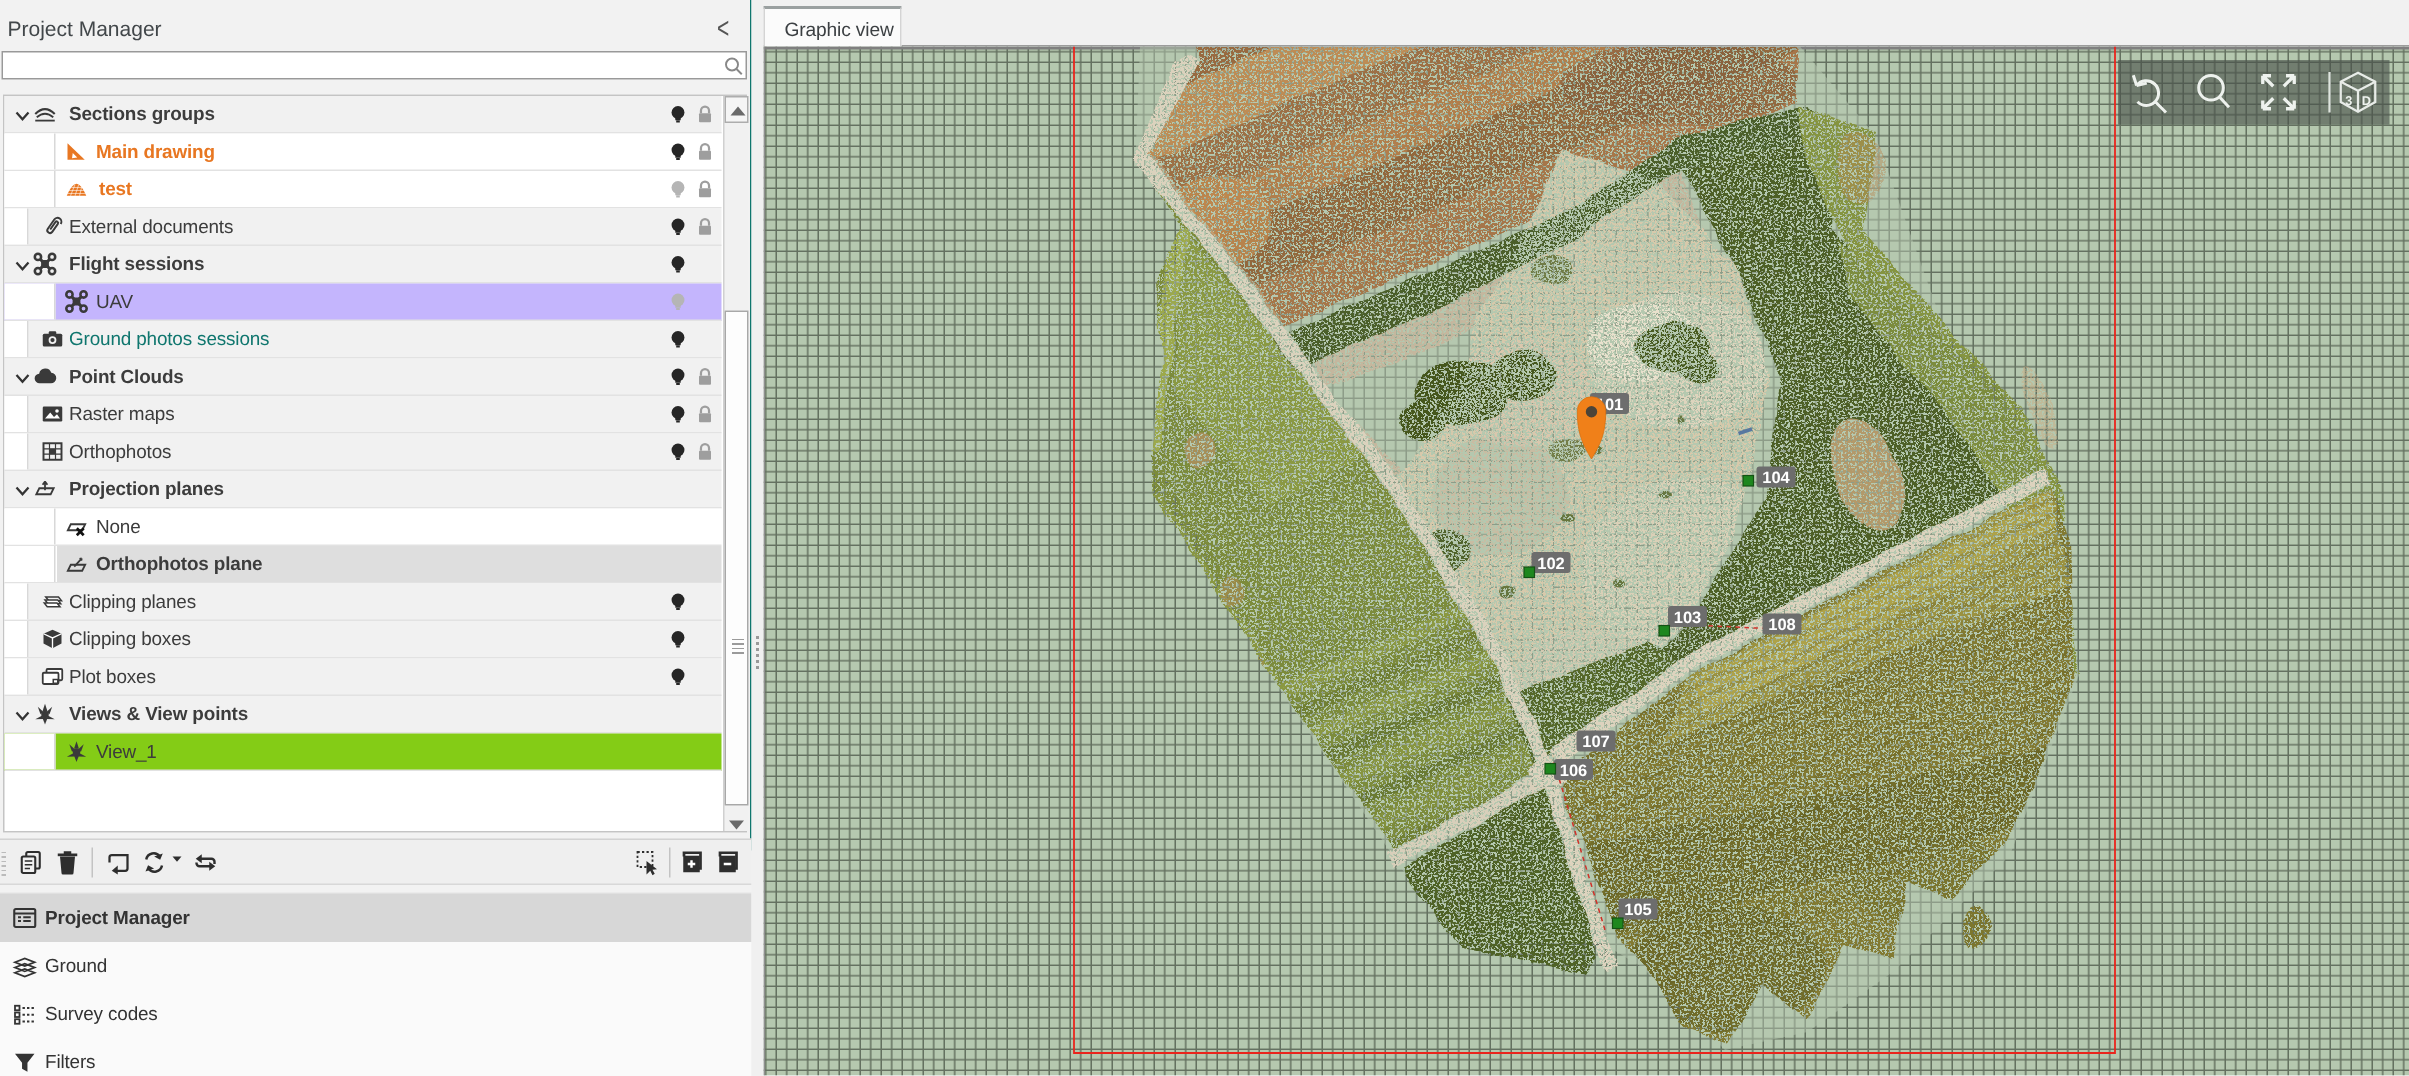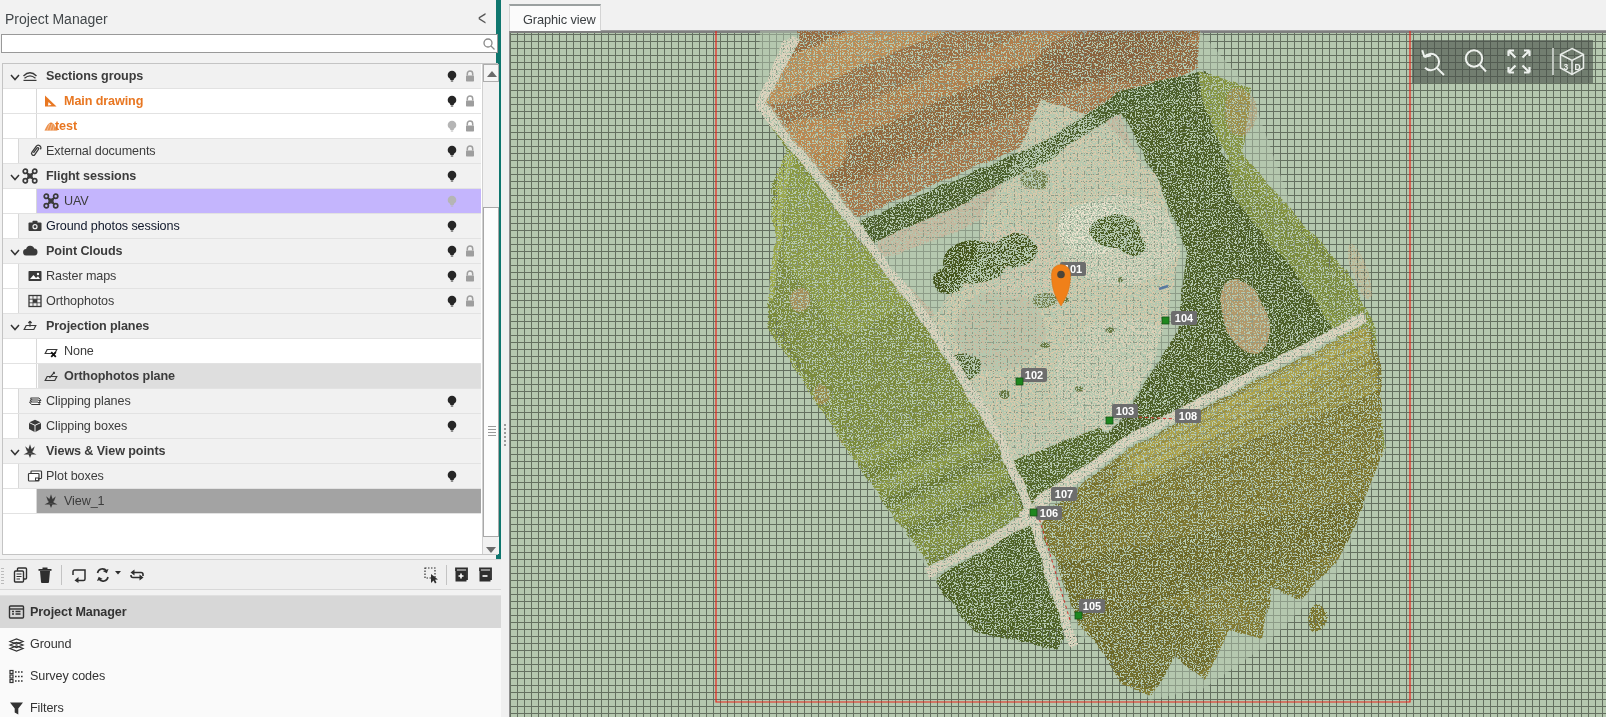--- a/index.html
+++ b/index.html
@@ -1,15 +1,15 @@
 <!DOCTYPE html>
 <html><head><meta charset="utf-8"><style>
 * { margin:0; padding:0; box-sizing:border-box; }
 html,body { width:1606px; height:717px; overflow:hidden; font-family:"Liberation Sans",sans-serif; background:#f2f2f2; }
-#left { position:absolute; left:0; top:0; width:501px; height:567px; background:#f2f2f2; border-right:5px solid #0f766e; }
+#left { position:absolute; left:0; top:0; width:501px; height:567px; background:#f2f2f2; border-right:1px solid #0f766e; }
 #hdr { position:absolute; left:0; top:2px; width:100%; height:30px; background:#f2f2f2; }
 #hdr .t { position:absolute; left:5px; top:9px; font-size:14px; color:#42474a; }
 #hdr .c { position:absolute; left:478px; top:8px; font-size:14px; color:#555; transform:scaleY(1.4); }
 #search { position:absolute; left:1px; top:34px; width:497px; height:19px; background:#fff; border:1px solid #999; }
 #tree { position:absolute; left:2px; top:63px; width:496px; height:492px; background:#fff; border:1px solid #c4c4c4; }
 .row { position:relative; width:478px; height:25px; border-bottom:1px solid #e2e2e2; }
 .row .chv { position:absolute; left:6px; top:7px; }
 .row .ic { position:absolute; top:4px; }
 .row .lbl { position:absolute; top:5px; font-size:12.6px; letter-spacing:-0.1px; white-space:nowrap; }
 .row .gut { position:absolute; left:0; top:0; height:24px; background:#fff; border-right:1px solid #d8d8d8; }
@@ -108,21 +108,21 @@
       </div>
 <div class="row" style="background:#ffffff">
         <span class="gut g2"></span>
         <span class="ic" style="left:40px">
           <svg width="16" height="16" viewBox="0 0 16 16" xmlns="http://www.w3.org/2000/svg">
             <path d="M1.5 12.5 Q5 4.5 8 4.5 Q11 4.5 14.5 12.5 Z" fill="#e87722"></path>
             <path d="M2 11 H14 M3 9 H13 M4.5 7 H11.5" stroke="#fff" stroke-width="0.7" opacity="0.55"></path>
             <path d="M4 12.5 L7 5 M7 12.5 L9.5 5 M10 12.5 L11.5 6.5" stroke="#fff" stroke-width="0.7" opacity="0.55"></path>
           </svg>
         </span>
-        <span class="lbl" style="left:52px;color:#e87722;font-weight:700">test</span>
+        <span class="lbl" style="left:63px;color:#e87722;font-weight:700">test</span>
         <span class="rb" style="left:442px">
           <svg width="14" height="15" viewBox="0 0 14 15">
             <circle cx="7" cy="6" r="4.3" fill="#b5b5b5"></circle>
             <path d="M5.2 9.5 h3.6 v1.6 h-3.6 Z M5.8 11.4 h2.4 v1.2 h-2.4 Z" fill="#b5b5b5"></path>
           </svg>
         </span>
         <span class="rb" style="left:460px">
           <svg width="14" height="15" viewBox="0 0 14 15">
             <path d="M4.3 6.5 V4.8 a2.7 2.7 0 0 1 5.4 0 V6.5" fill="none" stroke="#9e9e9e" stroke-width="1.5"></path>
             <rect x="3" y="6.5" width="8" height="6" rx="0.7" fill="#9e9e9e"></rect>
@@ -205,21 +205,21 @@
 <div class="row" style="background:#f1f1f1">
         <span class="gut g1"></span>
         <span class="ic" style="left:24px">
           <svg width="16" height="16" viewBox="0 0 16 16" xmlns="http://www.w3.org/2000/svg">
             <rect x="1.5" y="4.5" width="13" height="8.5" rx="1" fill="#3a3a3a"></rect>
             <rect x="5.5" y="2.8" width="5" height="2.5" rx="0.8" fill="#3a3a3a"></rect>
             <circle cx="8" cy="8.7" r="2.6" fill="#f1f1f1"></circle>
             <circle cx="8" cy="8.7" r="1.4" fill="#3a3a3a"></circle>
           </svg>
         </span>
-        <span class="lbl" style="left:43px;color:#0f172a;font-weight:400">Ground photos sessions</span>
+        <span class="lbl" style="left:43px;color:#0f766e;font-weight:400">Ground photos sessions</span>
         <span class="rb" style="left:442px">
           <svg width="14" height="15" viewBox="0 0 14 15">
             <circle cx="7" cy="6" r="4.3" fill="#262626"></circle>
             <path d="M5.2 9.5 h3.6 v1.6 h-3.6 Z M5.8 11.4 h2.4 v1.2 h-2.4 Z" fill="#262626"></path>
           </svg>
         </span>
       </div>
 <div class="row" style="background:#f1f1f1">
         <span class="chv">
           <svg width="12" height="12" viewBox="0 0 12 12">
@@ -345,20 +345,37 @@
       </div>
 <div class="row" style="background:#f1f1f1">
         <span class="gut g1"></span>
         <span class="ic" style="left:24px">
           <svg width="16" height="16" viewBox="0 0 16 16" xmlns="http://www.w3.org/2000/svg">
             <path d="M8 1.8 L14 4.5 L14 11 L8 14.2 L2 11 L2 4.5 Z" fill="#3a3a3a"></path>
             <path d="M2 4.5 L8 7.3 L14 4.5 M8 7.3 V14.2" stroke="#fff" stroke-width="0.9" fill="none"></path>
           </svg>
         </span>
         <span class="lbl" style="left:43px;color:#3c3c3c;font-weight:400">Clipping boxes</span>
+        <span class="rb" style="left:442px">
+          <svg width="14" height="15" viewBox="0 0 14 15">
+            <circle cx="7" cy="6" r="4.3" fill="#262626"></circle>
+            <path d="M5.2 9.5 h3.6 v1.6 h-3.6 Z M5.8 11.4 h2.4 v1.2 h-2.4 Z" fill="#262626"></path>
+          </svg>
+        </span>
+      </div>
+<div class="row" style="background:#f1f1f1">
+        <span class="gut g1"></span>
+        <span class="ic" style="left:24px">
+          <svg width="16" height="16" viewBox="0 0 16 16" xmlns="http://www.w3.org/2000/svg">
+            <rect x="4" y="3" width="10.5" height="7.5" rx="0.8" fill="#fff" stroke="#3a3a3a" stroke-width="1.2"></rect>
+            <rect x="1.5" y="5.5" width="10.5" height="7.5" rx="0.8" fill="#fff" stroke="#3a3a3a" stroke-width="1.2"></rect>
+            <rect x="8.5" y="10" width="3" height="2.5" fill="none" stroke="#3a3a3a" stroke-width="1"></rect>
+          </svg>
+        </span>
+        <span class="lbl" style="left:43px;color:#3c3c3c;font-weight:400">Plot boxes</span>
         <span class="rb" style="left:442px">
           <svg width="14" height="15" viewBox="0 0 14 15">
             <circle cx="7" cy="6" r="4.3" fill="#262626"></circle>
             <path d="M5.2 9.5 h3.6 v1.6 h-3.6 Z M5.8 11.4 h2.4 v1.2 h-2.4 Z" fill="#262626"></path>
           </svg>
         </span>
       </div>
 <div class="row" style="background:#f1f1f1">
         <span class="chv">
           <svg width="12" height="12" viewBox="0 0 12 12">
@@ -373,38 +390,21 @@
               <path d="M1.5 11.5 L6.2 9 L7 11.4 Z"></path>
               <path d="M14.5 11.5 L9.8 9 L9 11.4 Z"></path>
               <path d="M3.2 3.2 L7.2 6.8 L5 8.2 Z"></path>
               <path d="M12.8 3.2 L8.8 6.8 L11 8.2 Z"></path>
               <circle cx="8" cy="8.3" r="2.5"></circle>
             </g>
           </svg>
         </span>
         <span class="lbl" style="left:43px;color:#3c3c3c;font-weight:700">Views &amp; View points</span>
       </div>
-<div class="row" style="background:#f1f1f1">
-        <span class="gut g1"></span>
-        <span class="ic" style="left:24px">
-          <svg width="16" height="16" viewBox="0 0 16 16" xmlns="http://www.w3.org/2000/svg">
-            <rect x="4" y="3" width="10.5" height="7.5" rx="0.8" fill="#fff" stroke="#3a3a3a" stroke-width="1.2"></rect>
-            <rect x="1.5" y="5.5" width="10.5" height="7.5" rx="0.8" fill="#fff" stroke="#3a3a3a" stroke-width="1.2"></rect>
-            <rect x="8.5" y="10" width="3" height="2.5" fill="none" stroke="#3a3a3a" stroke-width="1"></rect>
-          </svg>
-        </span>
-        <span class="lbl" style="left:43px;color:#3c3c3c;font-weight:400">Plot boxes</span>
-        <span class="rb" style="left:442px">
-          <svg width="14" height="15" viewBox="0 0 14 15">
-            <circle cx="7" cy="6" r="4.3" fill="#262626"></circle>
-            <path d="M5.2 9.5 h3.6 v1.6 h-3.6 Z M5.8 11.4 h2.4 v1.2 h-2.4 Z" fill="#262626"></path>
-          </svg>
-        </span>
-      </div>
-<div class="row" style="background:#a3a3a3">
+<div class="row" style="background:#84cc16">
         <span class="gut g2"></span>
         <span class="ic" style="left:40px">
           <svg width="16" height="16" viewBox="0 0 16 16" xmlns="http://www.w3.org/2000/svg">
             <g fill="#3a3a3a">
               <path d="M8 1.2 L9.6 6 L6.4 6 Z"></path>
               <path d="M8 15 L9.8 10.4 L6.2 10.4 Z"></path>
               <path d="M1.5 11.5 L6.2 9 L7 11.4 Z"></path>
               <path d="M14.5 11.5 L9.8 9 L9 11.4 Z"></path>
               <path d="M3.2 3.2 L7.2 6.8 L5 8.2 Z"></path>
               <path d="M12.8 3.2 L8.8 6.8 L11 8.2 Z"></path>

